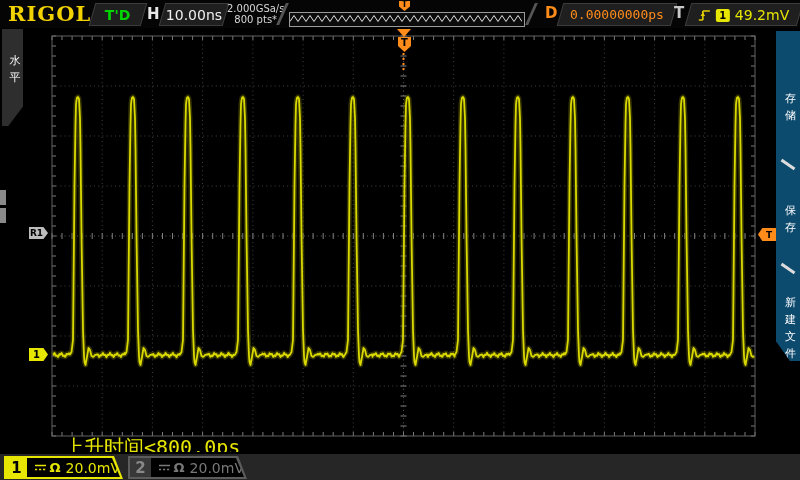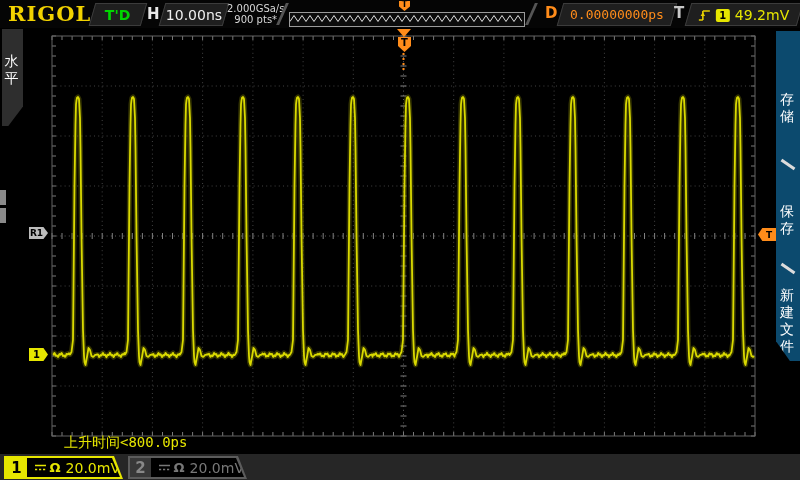--- a/index.html
+++ b/index.html
@@ -26,21 +26,21 @@
   .d-label{position:absolute;left:545px;top:4px;font-size:15px;font-weight:bold;color:#ff8c1a;}
   .delay-box{left:560px;width:112px;}
   .delay-text{color:#ff8c1a;font-size:13px;font-family:"DejaVu Sans Mono",monospace;}
   .t-label{position:absolute;left:674px;top:4px;font-size:15px;font-weight:bold;color:#c8c8c8;}
   .trig-box{left:688px;width:110px;}
   .trig-inner{display:flex;align-items:center;gap:5px;}
   .trig-badge{width:14px;height:13px;background:#e6e600;color:#000;font-size:10px;font-weight:bold;
               display:flex;align-items:center;justify-content:center;border-radius:2px;}
   .trig-level{color:#e6e600;font-size:14px;}
   
-  .vtext{width:16px;word-break:break-all;line-height:17px;text-align:left;font-size:14px;color:#fff;}
+  .vtext{width:16px;word-break:break-all;line-height:17px;text-align:right;font-size:11px;color:#fff;font-family:Liberation Mono, monospace;}
   .tab-left{position:absolute;left:2px;top:29px;width:21px;height:97px;background:#2e2e2e;
             clip-path:polygon(0 0,100% 0,100% 80%,30% 100%,0 100%);
             filter:drop-shadow(1px 1px 0 #c8c8c8);}
   .tab-left .vtext{margin:24px auto 0;}
   .tab-right{position:absolute;left:776px;top:31px;width:24px;height:330px;background:#0c4a6e;
              clip-path:polygon(0 0,100% 0,100% 100%,58% 100%,0 94%);
              filter:drop-shadow(-1px 1px 0 #c8c8c8);}
   .rm-item{position:absolute;left:4px;}
   .rm-div{position:absolute;left:4px;width:16px;height:14px;}
   .rm-div:before{content:"";position:absolute;left:0;top:6px;width:16px;border-top:3px solid #dcdcdc;
@@ -54,21 +54,21 @@
             border-top:8px solid #ff8c1a;}
   .tpos-flag{left:398px;top:37px;width:13px;height:15px;background:#ff8c1a;font-size:10px;
              clip-path:polygon(0 0,100% 0,100% 60%,50% 100%,0 60%);padding-bottom:4px;box-sizing:border-box;}
   .ref-flag{left:29px;top:227px;width:19px;height:12px;background:#bcbcbc;font-size:9px;
             clip-path:polygon(0 0,76% 0,100% 50%,76% 100%,0 100%);padding-right:4px;box-sizing:border-box;}
   .ch1-flag{left:29px;top:348px;width:19px;height:13px;background:#e6e600;font-size:10px;
             clip-path:polygon(0 0,76% 0,100% 50%,76% 100%,0 100%);padding-right:4px;box-sizing:border-box;}
   .tlev-flag{left:758px;top:228px;width:18px;height:13px;background:#ff8c1a;font-size:9px;
              clip-path:polygon(24% 0,100% 0,100% 100%,24% 100%,0 50%);padding-left:4px;box-sizing:border-box;}
   
-  .meas{position:absolute;top:434px;font-size:14px;color:#e6e600;
+  .meas{position:absolute;top:434px;font-size:20px;color:#e6e600;
         font-family:"DejaVu Sans Mono","DejaVu Sans",monospace;white-space:nowrap;}
   
   .bottombar{position:absolute;left:0;top:452px;width:800px;height:28px;background:#262626;border-top:2px solid #000;box-sizing:border-box;}
   .chbox{position:absolute;top:2px;width:119px;height:23px;}
   .chbox .b{position:absolute;inset:0;clip-path:polygon(0 0,calc(100% - 9px) 0,100% 100%,0 100%);}
   .chbox .inner{position:absolute;inset:2px 3px 2px 2px;clip-path:polygon(0 0,calc(100% - 8px) 0,100% 100%,0 100%);
                 background:#000;display:flex;align-items:center;}
   .ch1{left:4px;} .ch1 .b{background:#e6e600;}
   .ch2{left:128px;} .ch2 .b{background:#5c5c5c;}
   .chbadge{width:26px;height:100%;display:flex;align-items:center;justify-content:center;
@@ -121,21 +121,21 @@
     <div class="logo">RIGOL</div>
     <div class="skewbox td-box">
       <span class="td-text">T'D</span>
     </div>
     <div class="h-label">H</div>
     <div class="skewbox tb-box">
       <span class="tb-text">10.00ns</span>
     </div>
     <div class="srate">
       <div>2.000GSa/s</div>
-      <div>900 pts*</div>
+      <div>800 pts*</div>
     </div>
     <div class="slash" style="left:281px"></div>
     <div class="zigbox">
       <svg id="zig-svg" width="232" height="11">
           <polyline points="0,8.5 4,2.5 8,8.5 12,2.5 16,8.5 20,2.5 24,8.5 28,2.5 32,8.5 36,2.5 40,8.5 44,2.5 48,8.5 52,2.5 56,8.5 60,2.5 64,8.5 68,2.5 72,8.5 76,2.5 80,8.5 84,2.5 88,8.5 92,2.5 96,8.5 100,2.5 104,8.5 108,2.5 112,8.5 116,2.5 120,8.5 124,2.5 128,8.5 132,2.5 136,8.5 140,2.5 144,8.5 148,2.5 152,8.5 156,2.5 160,8.5 164,2.5 168,8.5 172,2.5 176,8.5 180,2.5 184,8.5 188,2.5 192,8.5 196,2.5 200,8.5 204,2.5 208,8.5 212,2.5 216,8.5 220,2.5 224,8.5 228,2.5 232,8.5" stroke="#e0e0e0" stroke-width="1" fill="none"></polyline>
         </svg>
     </div>
     <div class="ptri">T</div>
     <div class="slash" style="left:530px"></div>
     <div class="d-label">D</div>
@@ -159,21 +159,21 @@
     <div class="vtext">水平</div>
   </div>
   <div class="edge-block" style="top:190px"></div>
   <div class="edge-block" style="top:208px"></div>
 
   <div class="tab-right">
     <div class="rm-item vtext" style="top:60px">存储</div>
     <div class="rm-div" style="top:126px"></div>
     <div class="rm-item vtext" style="top:172px">保存</div>
     <div class="rm-div" style="top:230px"></div>
-    <div class="rm-item vtext" style="top:256px">新建文件</div>
+    <div class="rm-item vtext" style="top:264px">新建文件</div>
   </div>
 
   <div class="tpos-tri"></div>
   <div class="flag tpos-flag">T</div>
   <div class="flag ref-flag">R1</div>
   <div class="flag ch1-flag">1</div>
   <div class="flag tlev-flag">T</div>
 
   <div class="meas" style="left:64px">上升时间&lt;800.0ps</div>
 

